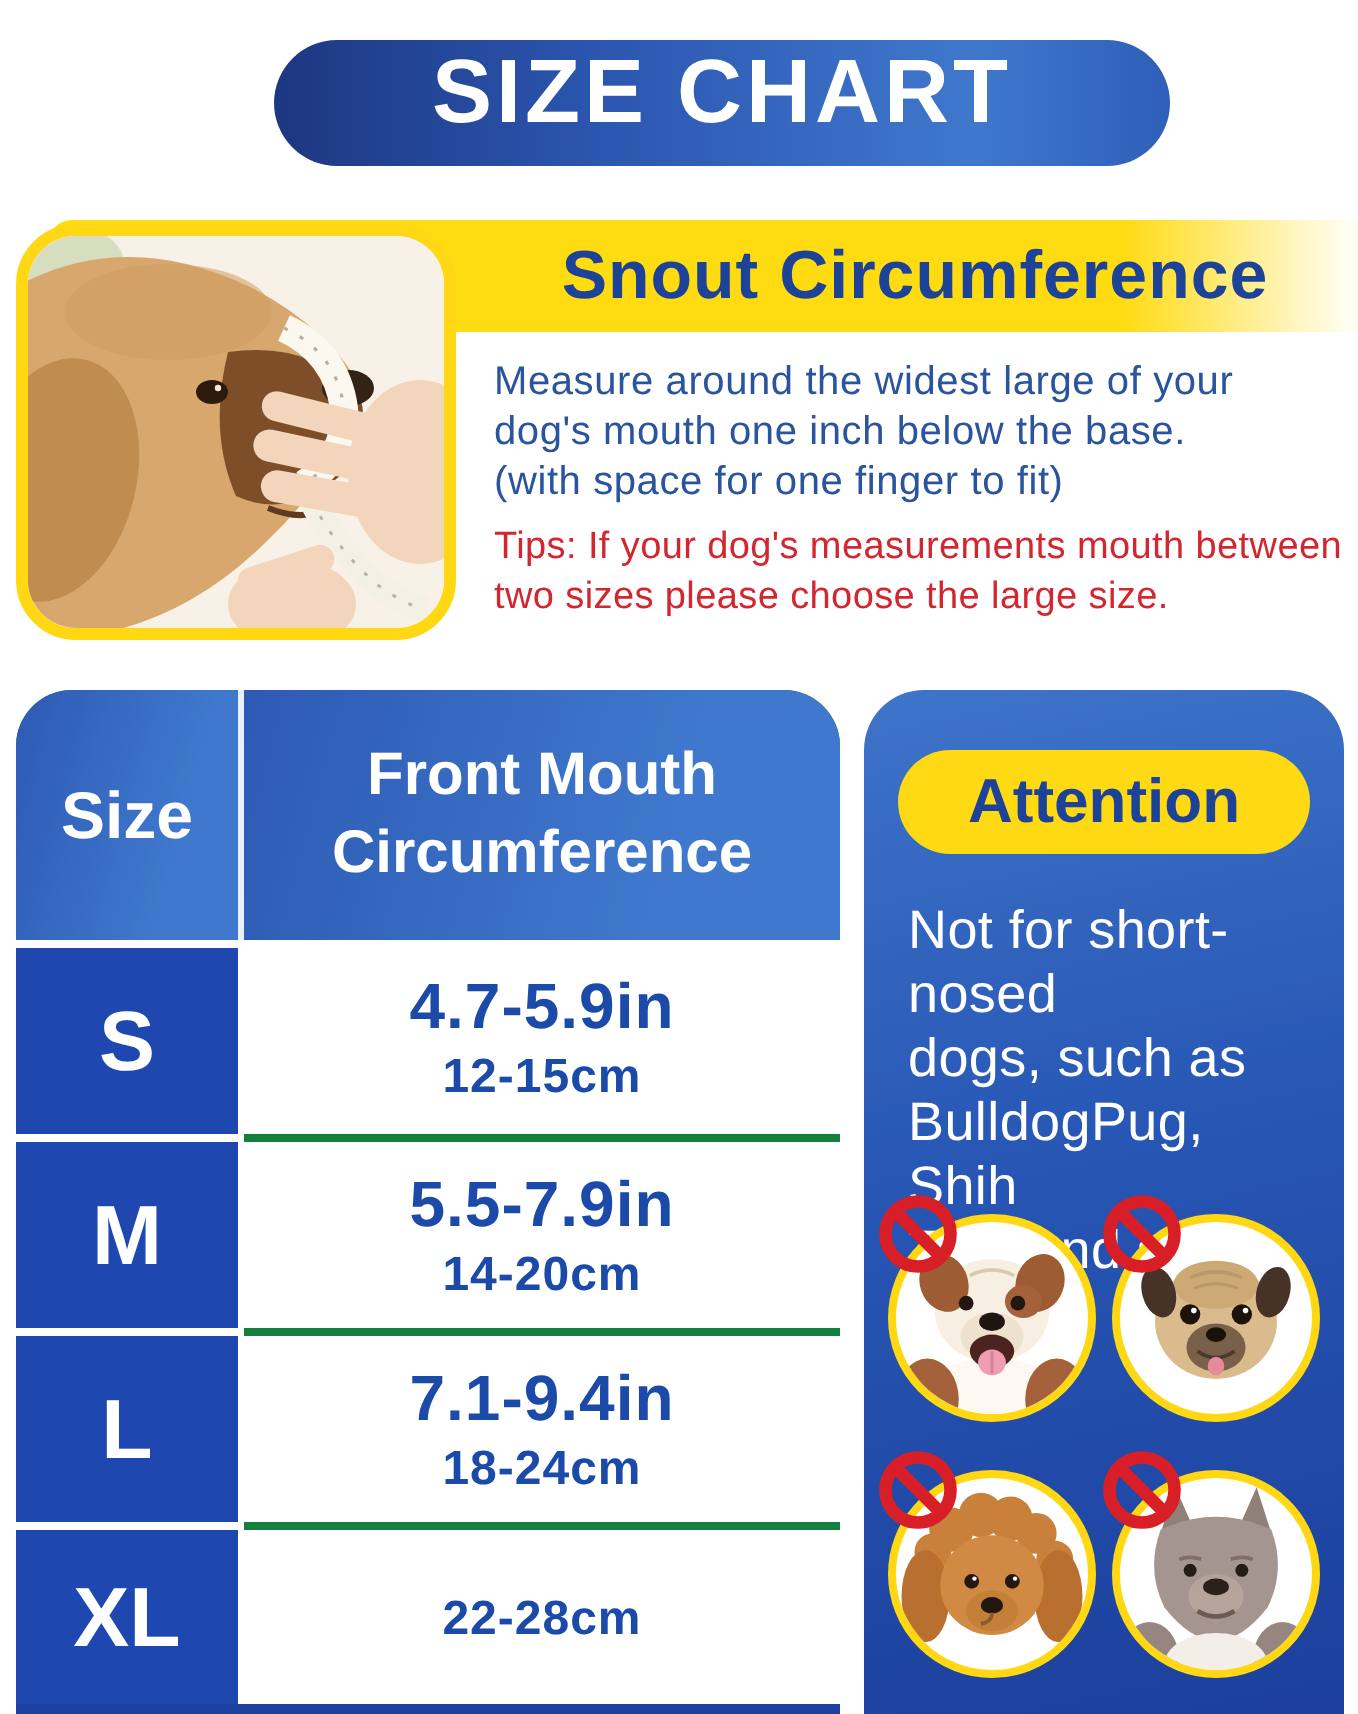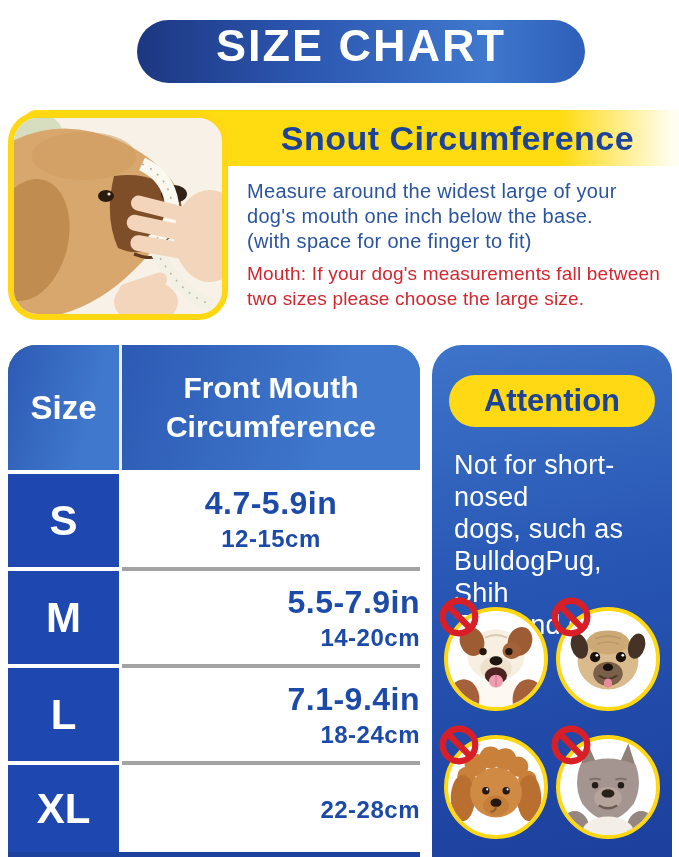--- a/index.html
+++ b/index.html
@@ -50,21 +50,21 @@
   }
   .cell { display:flex; align-items:center; justify-content:center; flex-direction:column; }
   .hdr { background:linear-gradient(105deg,#2d5ab4 0%,#3f78cc 70%); color:#ffffff; font-weight:bold; }
   .hdr-size { font-size:33px; border-right:3px solid rgba(255,255,255,0.9); }
   .hdr-measure { font-size:30px; line-height:1.28; text-align:center; padding:0 26px; }
   .scol {
     background:#1e48b0; color:#ffffff; font-weight:bold; font-size:42px;
     border-top:4px solid #ffffff; border-right:3px solid #ffffff;
   }
   .vcell { background:#ffffff; }
-  .vcell.sep { border-top:4px solid #a3a3a3;align-items:flex-end; }
+  .vcell.sep { border-top:4px solid #15803d; }
   .vin { color:#1c4aa8; font-size:32px; font-weight:bold; letter-spacing:0.5px; }
   .vcm { color:#1c4aa8; font-size:24px; font-weight:bold; margin-top:3px; letter-spacing:0.5px; }
   .table-bottom-strip {
     position:absolute; left:8px; top:852px; width:412px; height:5px; background:#1d419f;
   }
 
   
   .attention-panel {
     position:absolute; left:432px; top:345px; width:240px; height:512px;
     border-radius:30px 30px 0 0;
@@ -135,21 +135,21 @@
 
   <div class="snout-heading">Snout Circumference</div>
 
   <div class="snout-desc">
     <div>Measure around the widest large of your</div>
     <div>dog's mouth one inch below the base.</div>
     <div>(with space for one finger to fit)</div>
   </div>
 
   <div class="snout-tips">
-    <div>Mouth: If your dog's measurements fall between</div>
+    <div>Tips: If your dog's measurements mouth between</div>
     <div>two sizes please choose the large size.</div>
   </div>
 
   <div class="size-table">
     <div class="cell hdr hdr-size">Size</div>
     <div class="cell hdr hdr-measure">Front Mouth Circumference</div>
 
     <div class="cell scol">S</div>
     <div class="cell vcell">
       <div class="vin">4.7-5.9in</div>

